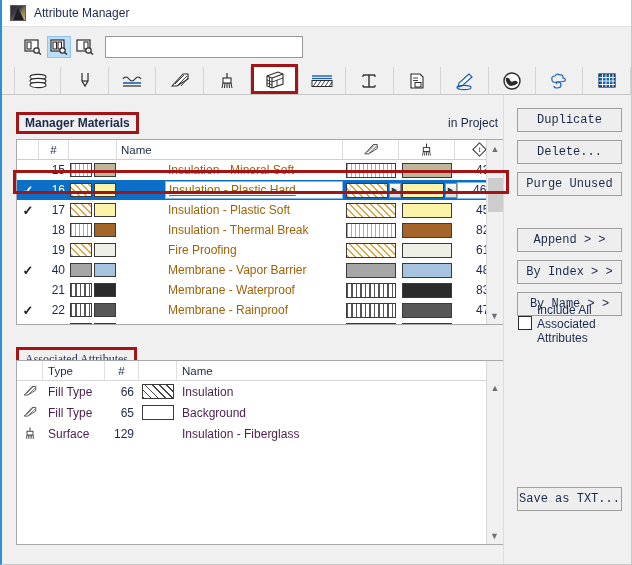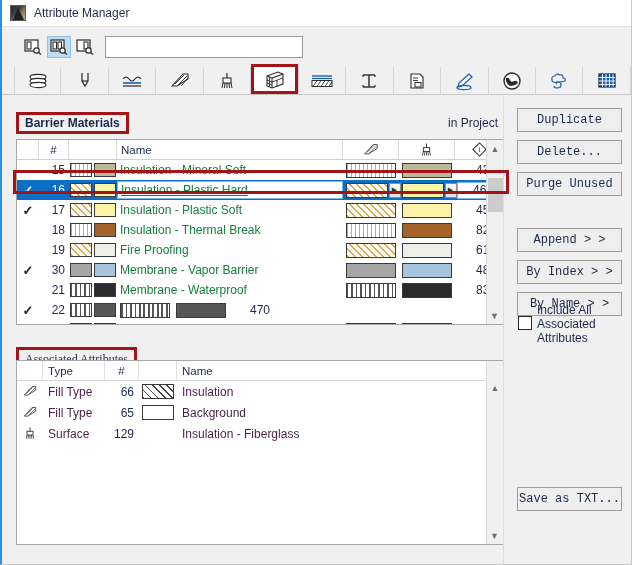--- a/index.html
+++ b/index.html
@@ -189,22 +189,22 @@
   .r-sw {
     width: 48px; display: flex; align-items: center; gap: 2px;
     padding-left: 1px;
   }
   .sw {
     width: 22px; height: 14px;
     border: 1px solid #3a3a3a;
   }
   .r-name {
     flex: 1; padding-left: 3px;
-    color: #15803d;
-    overflow: hidden; white-space: nowrap;
+    color: #a16207;
+    overflow: hidden; white-space: nowrap; margin-left: 48px;
   }
   .mat-row.selected .r-name {
     background: #ffffff;
     height: 18px;
     display: flex; align-items: center;
     border: 1px solid #7fb7e8;
     margin-right: 2px;
     text-decoration: underline;
   }
   .r-fill {
@@ -484,21 +484,21 @@
           <line x1="2" y1="5.5" x2="18" y2="5.5"></line>
             <line x1="2" y1="9" x2="18" y2="9"></line>
           <line x1="2" y1="12.5" x2="18" y2="12.5"></line>
         </g>
       </svg>
     </div>
   </div>
 
   <div id="body">
 
-    <div id="bm-label" class="redbox-label">Barrier Materials</div>
+    <div id="bm-label" class="redbox-label">Manager Materials</div>
     <div id="in-project">in Project</div>
 
     <div id="mat-panel">
       <div class="mat-head">
         <div class="mh-chk"></div>
         <div class="mh-num">#</div>
         <div class="mh-sw"></div>
         <div class="mh-name">Name</div>
         <div class="mh-fill">
           <svg width="18" height="14" viewBox="0 0 22 18">
@@ -599,21 +599,21 @@
             <div class="r-fill">
               <div class="bigsw" style="background: repeating-linear-gradient(45deg, rgb(224, 165, 60) 0px, rgb(224, 165, 60) 1.5px, rgb(255, 255, 255) 1.5px, rgb(255, 255, 255) 5px);"></div>
             </div>
             <div class="r-surf">
               <div class="bigsw" style="background: rgb(238, 240, 232);"></div>
             </div>
             <div class="r-cond">610</div>
           </div>
           <div class="mat-row">
             <div class="r-chk">✓</div>
-            <div class="r-num">30</div>
+            <div class="r-num">40</div>
             <div class="r-sw">
               <div class="sw" style="background: rgb(166, 166, 166);"></div>
               <div class="sw" style="background: rgb(166, 195, 224);"></div>
             </div>
             <div class="r-name">Membrane - Vapor Barrier</div>
             <div class="r-fill">
               <div class="bigsw" style="background: rgb(166, 166, 166);"></div>
             </div>
             <div class="r-surf">
               <div class="bigsw" style="background: rgb(166, 195, 224);"></div>
@@ -636,20 +636,21 @@
             </div>
             <div class="r-cond">830</div>
           </div>
           <div class="mat-row">
             <div class="r-chk">✓</div>
             <div class="r-num">22</div>
             <div class="r-sw">
               <div class="sw" style="background: repeating-linear-gradient(90deg, rgb(85, 85, 85) 0px, rgb(85, 85, 85) 1.5px, rgb(255, 255, 255) 1.5px, rgb(255, 255, 255) 4.5px);"></div>
               <div class="sw" style="background: rgb(87, 87, 87);"></div>
             </div>
+            <div class="r-name">Membrane - Rainproof</div>
             <div class="r-fill">
               <div class="bigsw" style="background: repeating-linear-gradient(90deg, rgb(85, 85, 85) 0px, rgb(85, 85, 85) 1.5px, rgb(255, 255, 255) 1.5px, rgb(255, 255, 255) 4.5px);"></div>
             </div>
             <div class="r-surf">
               <div class="bigsw" style="background: rgb(87, 87, 87);"></div>
             </div>
             <div class="r-cond">470</div>
           </div>
           <div class="mat-row">
             <div class="r-chk">✓</div>

